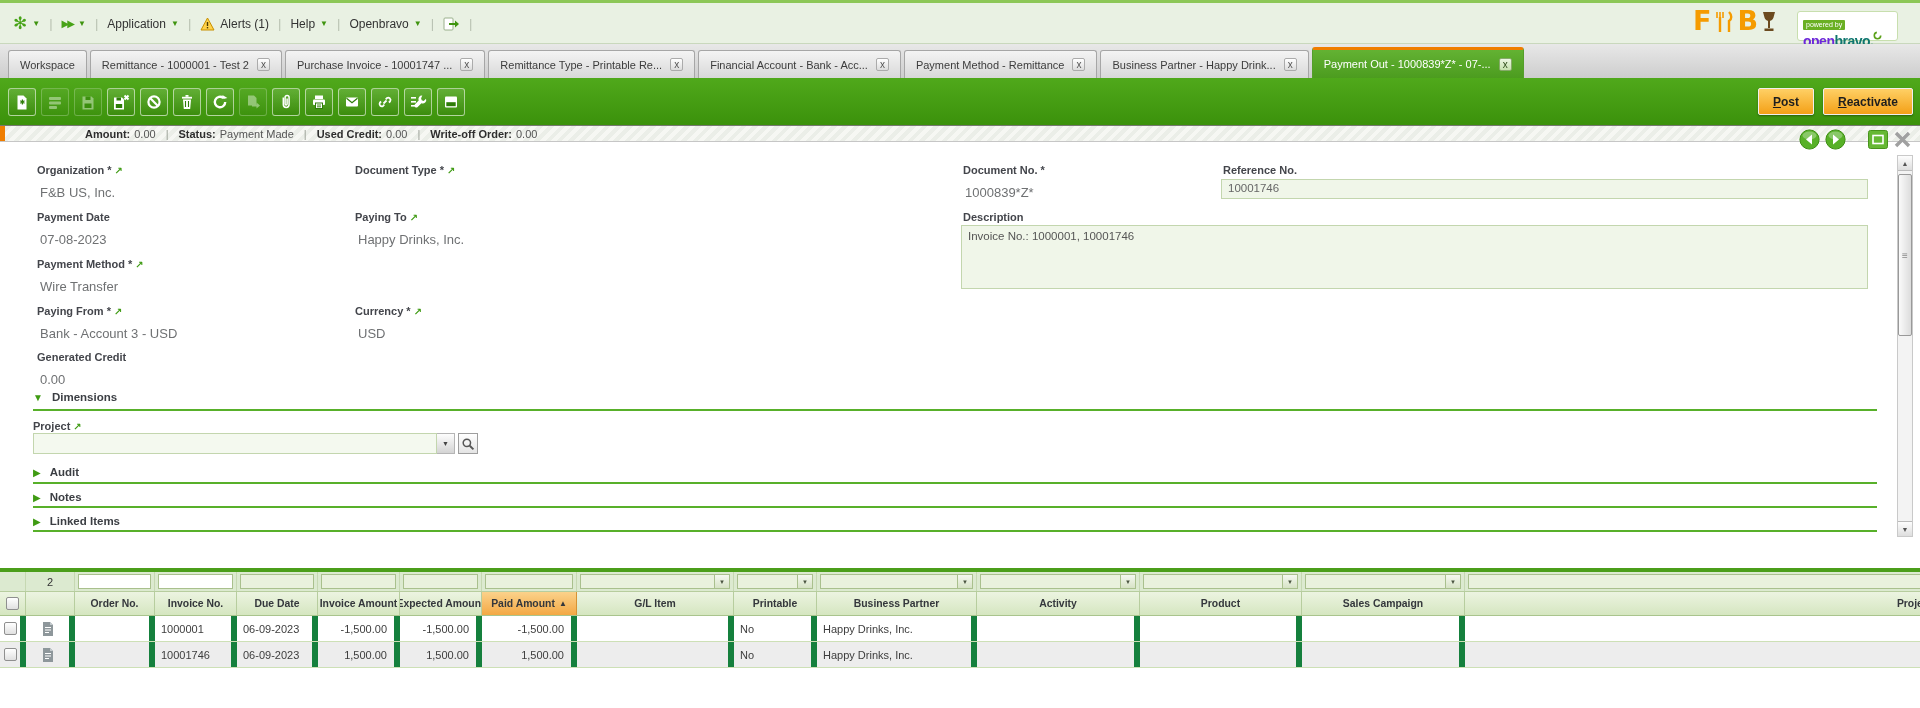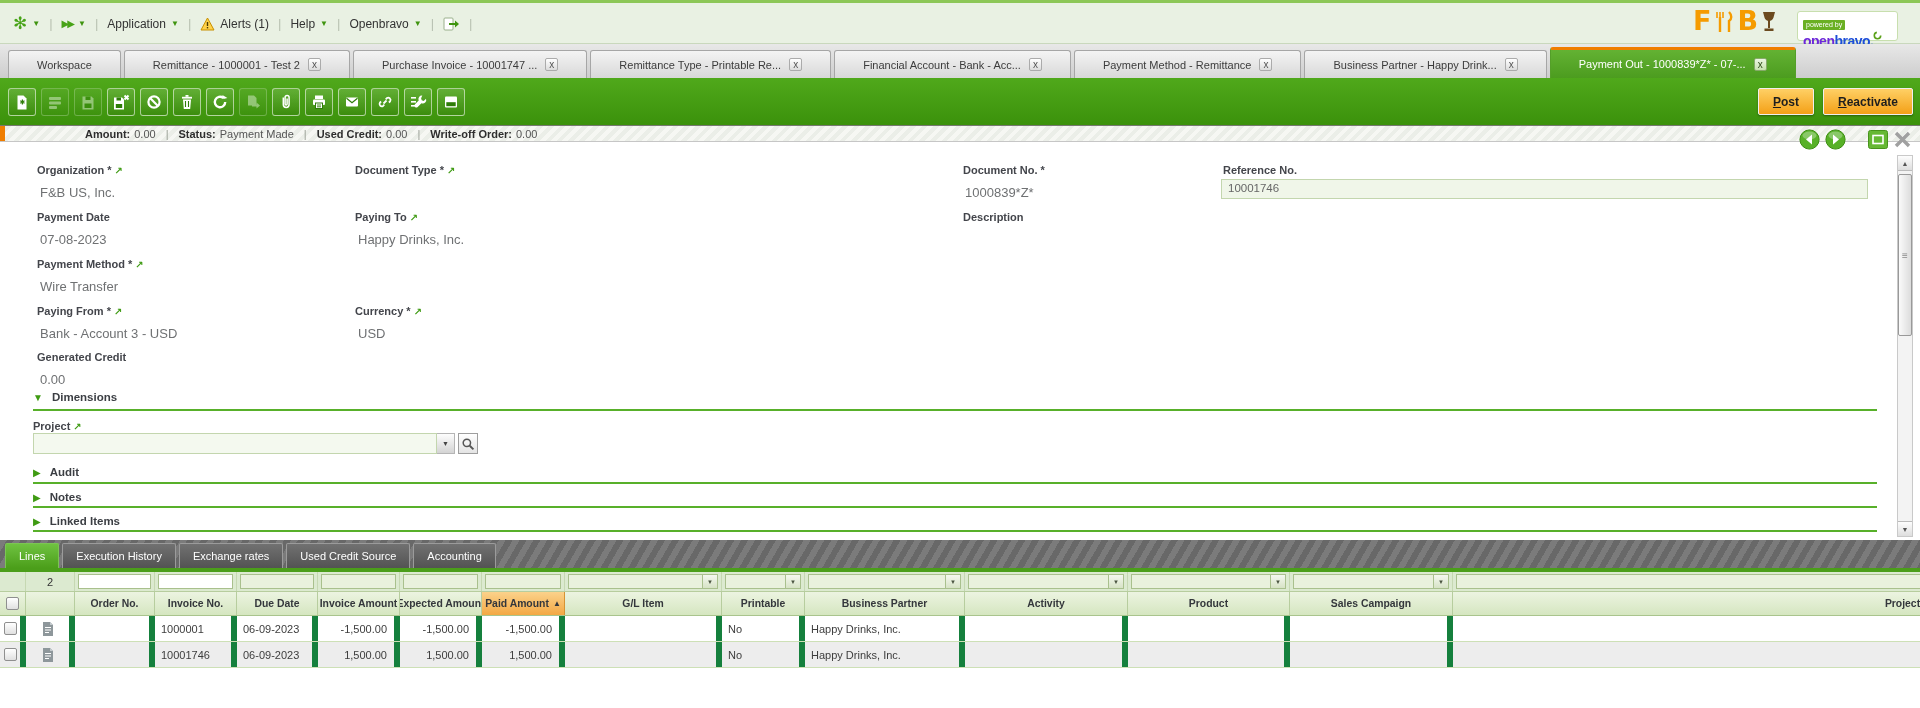--- a/index.html
+++ b/index.html
@@ -14,26 +14,26 @@
 .msep {color:#b9c2b2;font-size:13px}
 .star-icon {color:#47a317;font-size:17px;line-height:1;font-weight:bold}
 .ff-icon {color:#47a317;font-size:10px;letter-spacing:-2px;font-weight:bold}
 .chev {color:#3f940f;font-size:8px}
 #fb-logo {position:absolute;right:143px;top:7px;display:flex;align-items:flex-end;gap:3px;cursor:default}
 .fb-letter {font-size:27px;font-weight:bold;color:#f59b00;line-height:0.85;font-family:"DejaVu Sans",sans-serif}
 #pb-box {position:absolute;right:22px;top:8px;width:101px;height:30px;background:#fff;border:1px solid #c8dfae;border-radius:3px;padding:1px 5px;cursor:pointer}
 .pb-chip {display:inline-block;background:#6ab023;color:#fff;font-size:7px;padding:0 3px;border-radius:1px;line-height:10px}
 .pb-brand {font-size:14px;font-weight:bold;line-height:13px;letter-spacing:-0.5px}
 .pb-open {color:#6d28d9}
-.pb-bravo {color:#1d4ed8}
+.pb-bravo {color:#0f766e}
 
 
 #tabbar {position:absolute;top:44px;width:100%;height:34px;background:linear-gradient(#e8e8e8,#cdcdcd)}
 .tabs {position:absolute;left:8px;bottom:0;display:flex;align-items:flex-end;gap:3px}
-.tab {height:28px;display:flex;align-items:center;gap:8px;padding:0 28px;background:linear-gradient(#f4f4f4,#d8d8d8);border:1px solid #a6a6a6;border-bottom:none;border-radius:3px 3px 0 0;font-size:11px;color:#3c3c3c;white-space:nowrap;cursor:pointer}
+.tab {height:28px;display:flex;align-items:center;gap:8px;padding:0 11px;background:linear-gradient(#f4f4f4,#d8d8d8);border:1px solid #a6a6a6;border-bottom:none;border-radius:3px 3px 0 0;font-size:11px;color:#3c3c3c;white-space:nowrap;cursor:pointer}
 .tab .tclose {font-size:10px;line-height:11px;color:#555;background:linear-gradient(#fff,#dcdcdc);border:1px solid #ababab;border-radius:2px;padding:0 3px;cursor:pointer}
 .tab.active {height:31px;background:linear-gradient(#63b233,#4c9c1f);border-color:#549f29;border-top:3px solid #ef7d00;color:#fff}
 .tab.active .tclose {background:linear-gradient(#ecf6e2,#c6e2ae);border-color:#86aa69;color:#2f4d1a}
 
 
 #toolbar {position:absolute;top:78px;width:100%;height:48px;background:linear-gradient(#50a91b,#3b910b);border-bottom:1px solid #76796f}
 .tbtns {position:absolute;left:8px;top:10px;display:flex;gap:5px}
 .tbtn {width:28px;height:28px;border:1px solid rgba(255,255,255,.55);border-radius:3px;background:linear-gradient(rgba(255,255,255,.13),rgba(0,0,0,.06));display:flex;align-items:center;justify-content:center;cursor:pointer}
 .tbtn.disabled {opacity:.42;cursor:default}
 .action-btns {position:absolute;right:7px;top:10px;display:flex;gap:9px}
@@ -79,21 +79,21 @@
 #btabs {position:absolute;top:540px;width:100%;height:28px;background:repeating-linear-gradient(120deg,#7b7b7b 0 6px,#686868 6px 12px)}
 .btabs-row {position:absolute;left:5px;top:3px;display:flex;gap:3px;height:25px}
 .btab {padding:0 13px;display:flex;align-items:center;background:linear-gradient(#717171,#535353);border:1px solid #9b9b9b;border-bottom:none;border-radius:2px 2px 0 0;color:#fff;font-size:11px;white-space:nowrap;cursor:pointer}
 .btab.active {background:linear-gradient(#6fc241,#4b9e1a);border-color:#7cc554}
 #greenline {position:absolute;top:568px;width:100%;height:4px;background:#4b9e1a}
 
 
 #grid {position:absolute;top:572px;left:0;width:1920px;height:96px;overflow:hidden}
 .grow {display:flex;width:2353px}
 .gc {flex:none;border-right:6px solid #15803d;overflow:hidden;display:flex;align-items:center}
-.c0{width:26px}.c1{width:49px}.c2{width:80px}.c3{width:82px}.c4{width:81px}.c5{width:82px}.c6{width:82px}.c7{width:83px}.c8{width:157px}.c9{width:83px}.c10{width:160px}.c11{width:163px}.c12{width:162px}.c13{width:163px}.c14{width:900px}
+.c0{width:26px}.c1{width:49px}.c2{width:80px}.c3{width:82px}.c4{width:81px}.c5{width:82px}.c6{width:82px}.c7{width:95px}.c8{width:157px}.c9{width:83px}.c10{width:160px}.c11{width:163px}.c12{width:162px}.c13{width:163px}.c14{width:900px}
 .filter-row {height:20px;background:#dcead0;border-bottom:1px solid #b7cd9e}
 .filter-row .gc {border-right:1px solid #c6d8b2;padding:2px 3px}
 .fbox {flex:1;height:15px;background:#e9f1dd;border:1px solid #a9c08d;display:flex;align-items:stretch;cursor:text}
 .fbox.white {background:#fff}
 .fcombo {width:15px;margin-left:auto;background:linear-gradient(#f4f8ef,#d7e3c6);border-left:1px solid #a9c08d;display:flex;align-items:center;justify-content:center;font-size:6px;color:#4a5440;cursor:pointer}
 .fcount {width:100%;text-align:center;font-size:11px;color:#333}
 .header-row {height:24px;background:linear-gradient(#ecf4e1,#d5e6c0);border-bottom:1px solid #a9c48d}
 .header-row .gc {justify-content:center;font-size:10.4px;font-weight:bold;color:#34373c;border-right:1px solid #b7cd9e;cursor:pointer;white-space:nowrap}
 .header-row .gc.sorted {background:linear-gradient(#fbd28b,#f3a844);border-right:1px solid #d69334}
 .sort-arrow {font-size:8px;margin-left:4px}
@@ -387,20 +387,21 @@
     <div class="flabel" style="left:1223px;top:12px"><span>Reference No.</span></div>
     <div id="refno-input">10001746</div>
 
     <div class="flabel" style="left:37px;top:59px"><span>Payment Date</span></div>
     <div class="fvalue" style="left:40px;top:80px">07-08-2023</div>
 
     <div class="flabel" style="left:355px;top:59px"><span>Paying To</span><span class="larrow">↗</span></div>
     <div class="fvalue" style="left:358px;top:80px">Happy Drinks, Inc.</div>
 
     <div class="flabel" style="left:963px;top:59px"><span>Description</span></div>
+    <div id="desc-input">Invoice No.: 1000001, 10001746</div>
 
     <div class="flabel" style="left:37px;top:106px"><span>Payment Method *</span><span class="larrow">↗</span></div>
     <div class="fvalue" style="left:40px;top:127px">Wire Transfer</div>
 
     <div class="flabel" style="left:37px;top:153px"><span>Paying From *</span><span class="larrow">↗</span></div>
     <div class="fvalue" style="left:40px;top:174px">Bank - Account 3 - USD</div>
 
     <div class="flabel" style="left:355px;top:153px"><span>Currency *</span><span class="larrow">↗</span></div>
     <div class="fvalue" style="left:358px;top:174px">USD</div>
 
@@ -443,29 +444,20 @@
     </div>
     <div class="section-line" style="top:378px"></div>
 
     <div id="vscroll">
       <div class="vs-btn vs-up">▲</div>
       <div class="vs-thumb">≡</div>
       <div class="vs-btn vs-down">▼</div>
     </div>
   </div>
 
-  <div id="btabs">
-    <div class="btabs-row">
-      <div class="btab active">Lines</div>
-      <div class="btab">Execution History</div>
-      <div class="btab">Exchange rates</div>
-      <div class="btab">Used Credit Source</div>
-      <div class="btab">Accounting</div>
-    </div>
-  </div>
   <div id="greenline"></div>
 
   <div id="grid">
 
     <div class="grow filter-row">
       <div class="gc c0"></div>
       <div class="gc c1">
           <span class="fcount">2</span>
         </div>
       <div class="gc c2">

